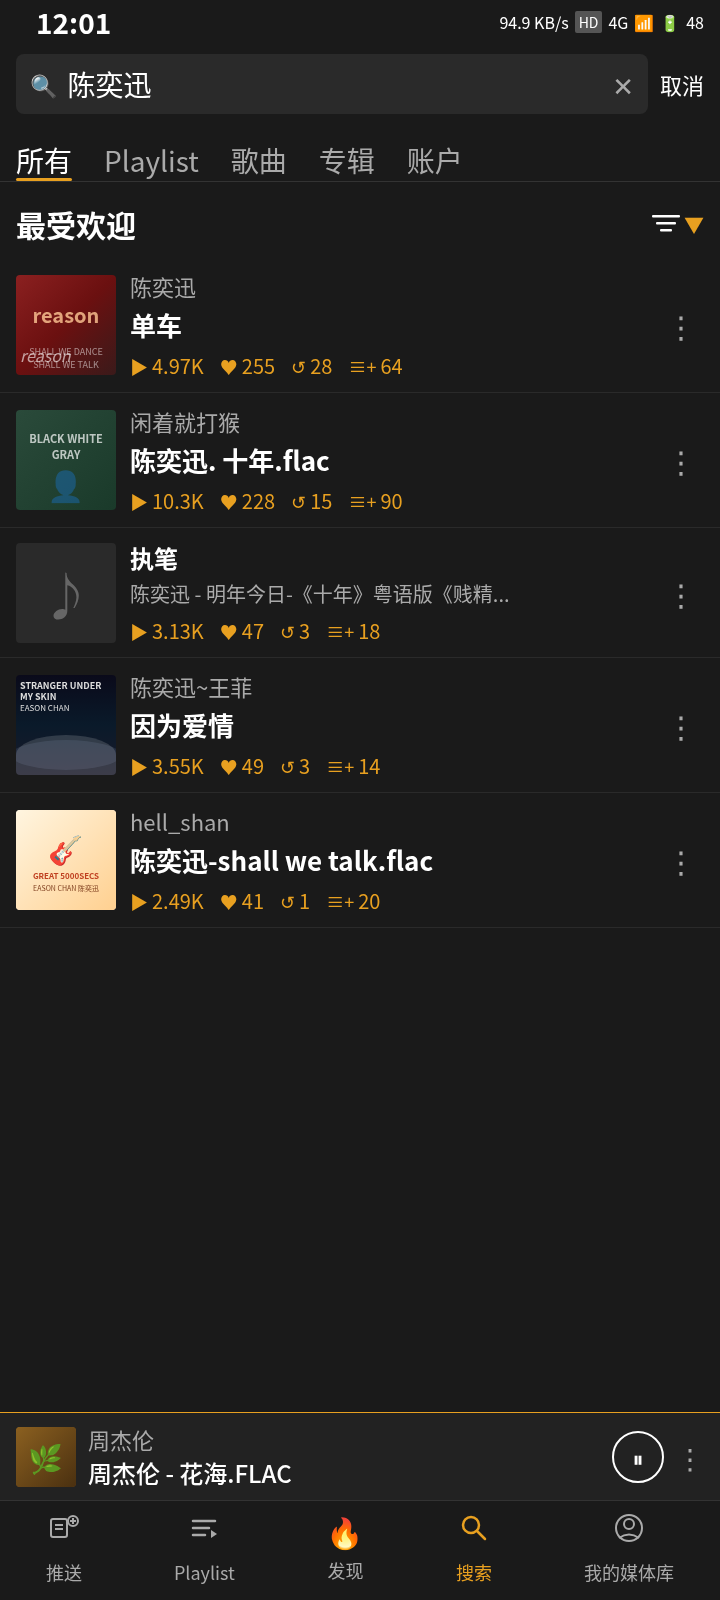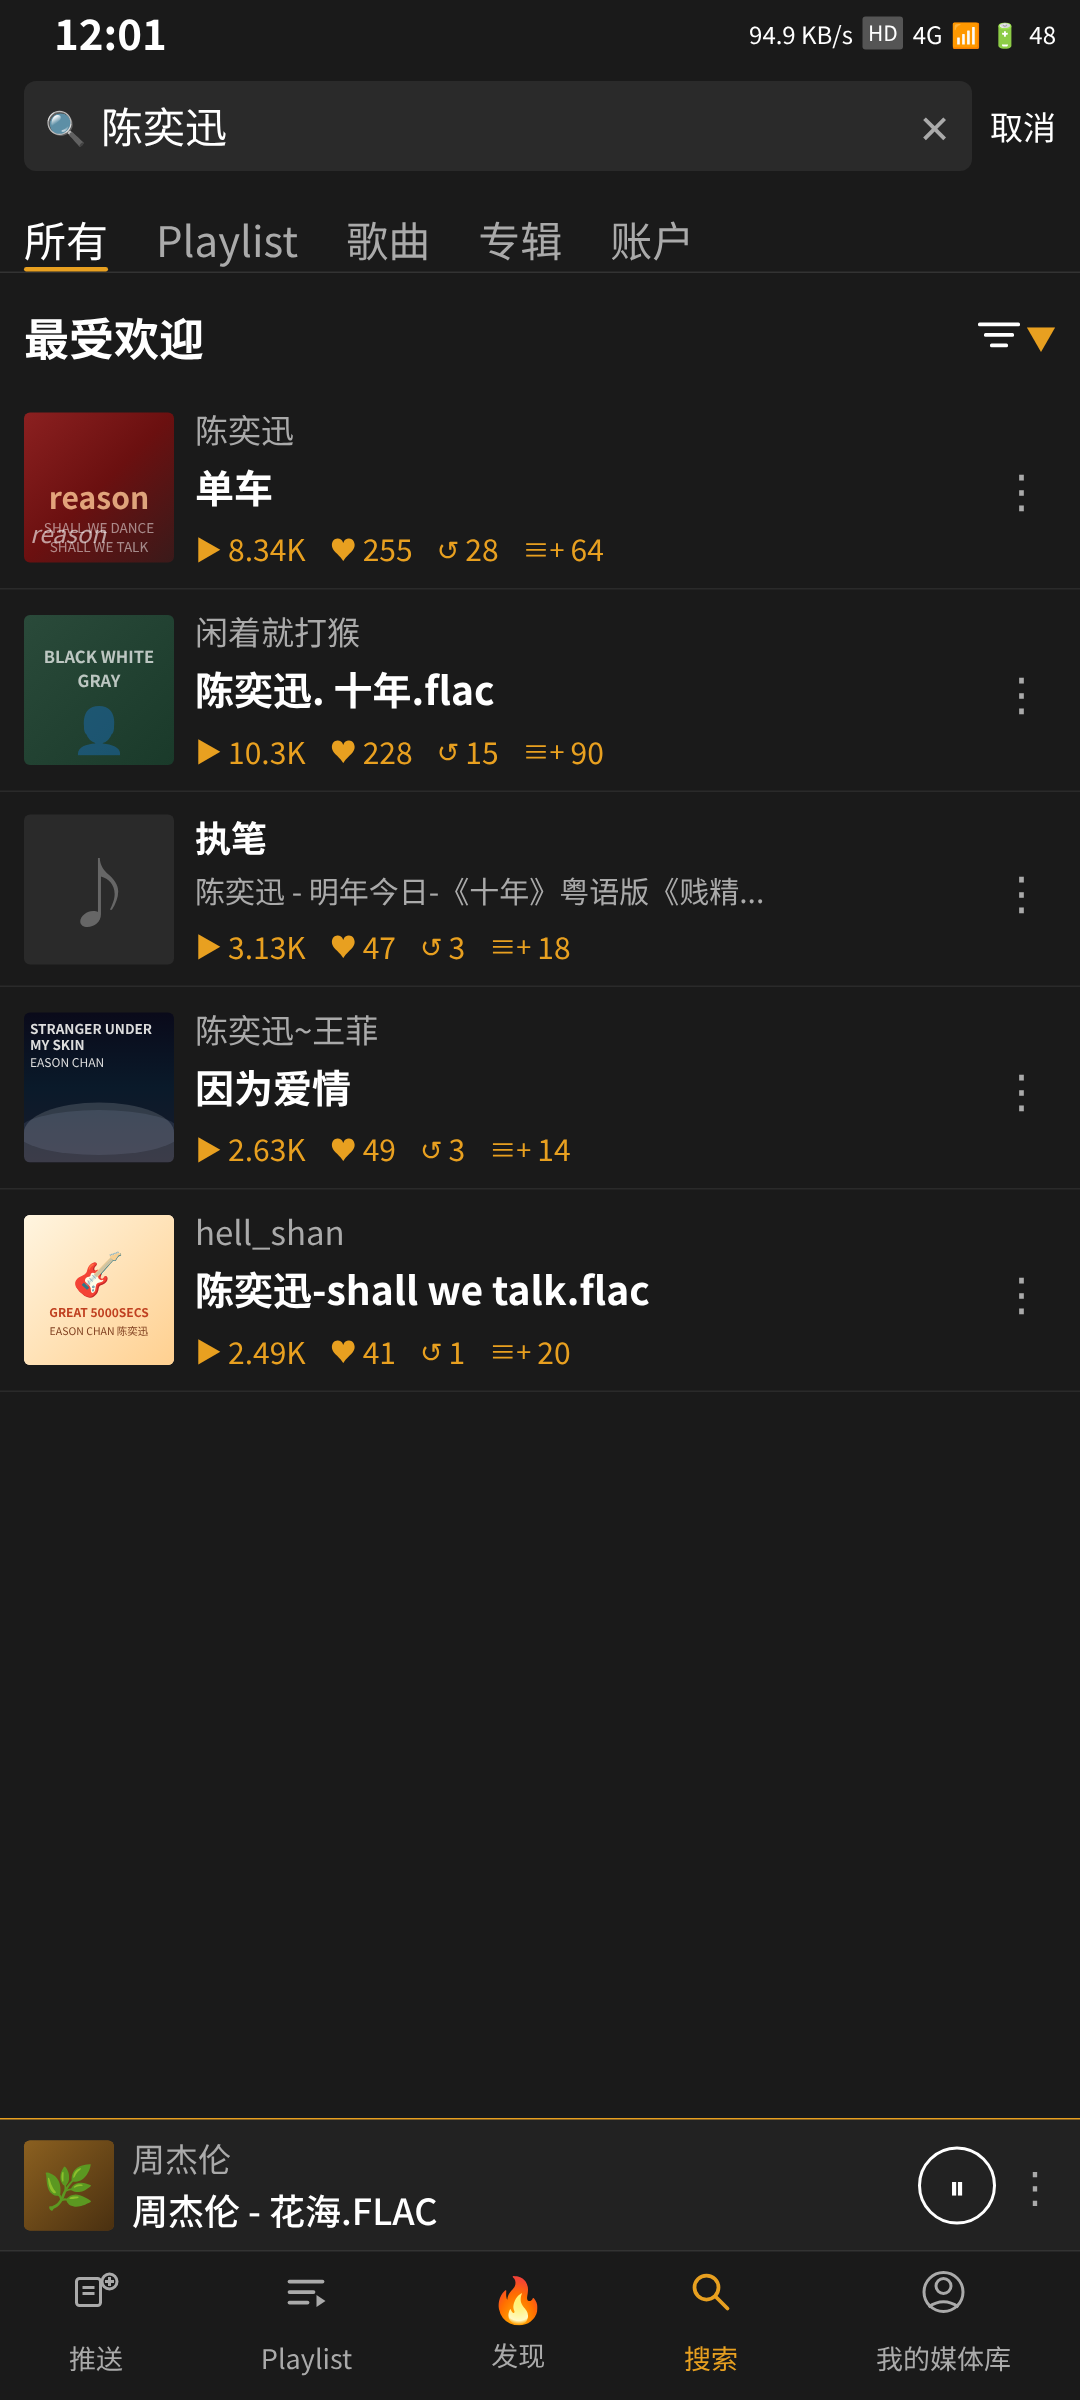--- a/index.html
+++ b/index.html
@@ -369,30 +369,30 @@
     <span style="color:#e8a020;font-size:20px;">▼</span>
   </div>
 </div>
 
 <div class="song-list">
 
   <div class="song-item">
     <div class="song-thumb cover-1">
       <div class="cover-text">
         <div style="font-size:20px;font-weight:bold;color:rgba(255,200,150,0.8);">reason</div>
-        <div style="font-size:9px;color:rgba(255,255,255,0.5);margin-top:0;">SHALL WE DANCE<br>SHALL WE TALK</div>
+        <div style="font-size:9px;color:rgba(255,255,255,0.5);margin-top:16px;">SHALL WE DANCE<br>SHALL WE TALK</div>
       </div>
     </div>
     <div class="song-info">
       <div class="song-uploader">陈奕迅</div>
       <div class="song-title">单车</div>
       <div class="song-stats">
         <div class="stat-item">
           <span class="stat-icon" style="color:#e8a020;">▶</span>
-          <span class="stat-val">8.34K</span>
+          <span class="stat-val">4.97K</span>
         </div>
         <div class="stat-item">
           <span class="stat-icon">♥</span>
           <span class="stat-val">255</span>
         </div>
         <div class="stat-item">
           <span class="stat-icon">↺</span>
           <span class="stat-val">28</span>
         </div>
         <div class="stat-item">
@@ -473,21 +473,21 @@
         <div style="position:absolute;bottom:5px;left:-5px;right:-5px;height:30px;background:rgba(200,220,255,0.1);border-radius:50%;"></div>
       </div>
       <div class="stranger-text">STRANGER UNDER MY SKIN<br><span style="font-weight:normal;font-size:8px;">EASON CHAN</span></div>
     </div>
     <div class="song-info">
       <div class="song-uploader">陈奕迅~王菲</div>
       <div class="song-title">因为爱情</div>
       <div class="song-stats">
         <div class="stat-item">
           <span class="stat-icon">▶</span>
-          <span class="stat-val">2.63K</span>
+          <span class="stat-val">3.55K</span>
         </div>
         <div class="stat-item">
           <span class="stat-icon">♥</span>
           <span class="stat-val">49</span>
         </div>
         <div class="stat-item">
           <span class="stat-icon">↺</span>
           <span class="stat-val">3</span>
         </div>
         <div class="stat-item">

